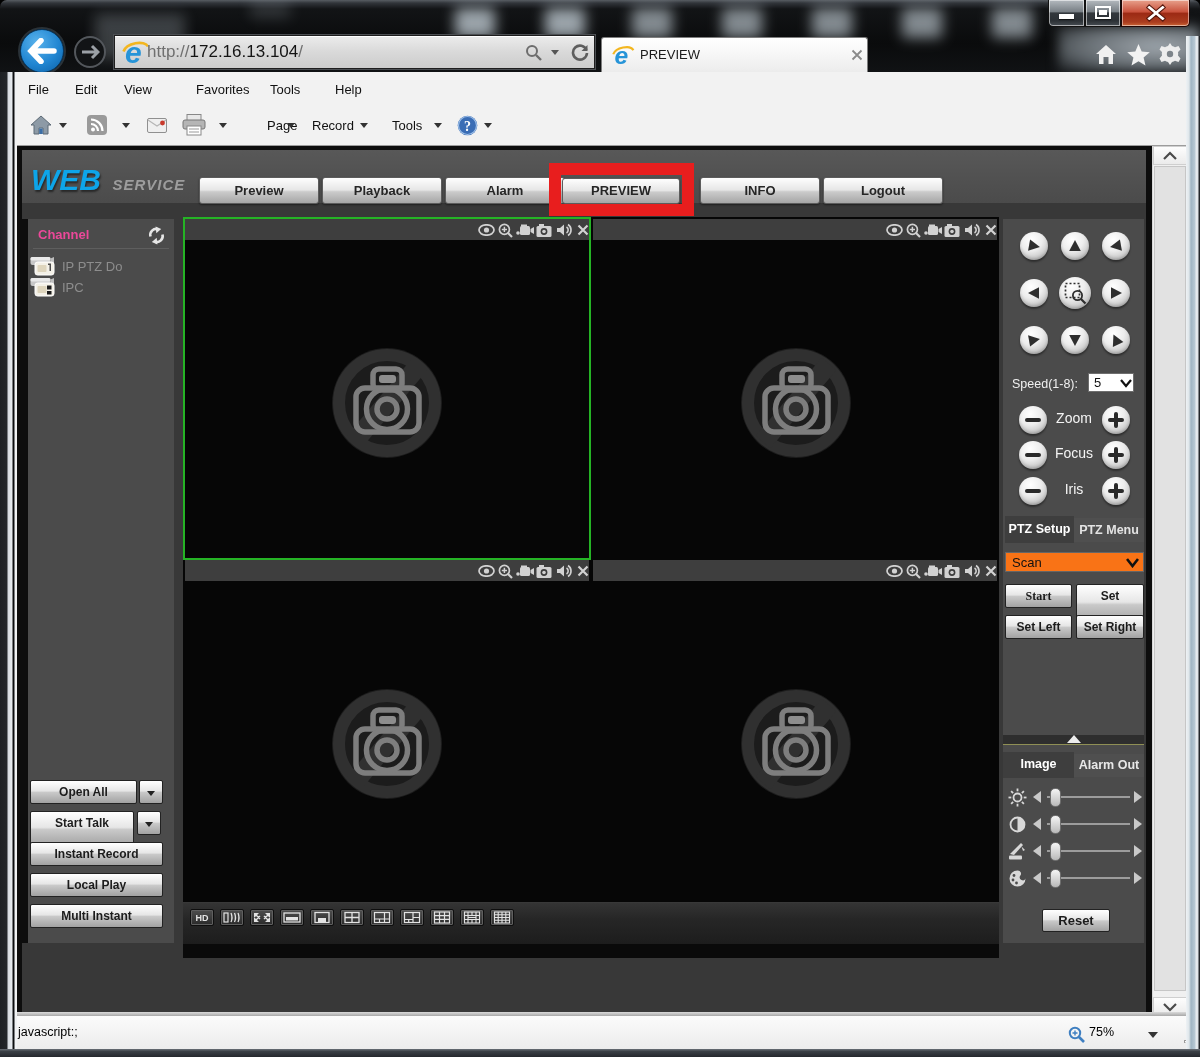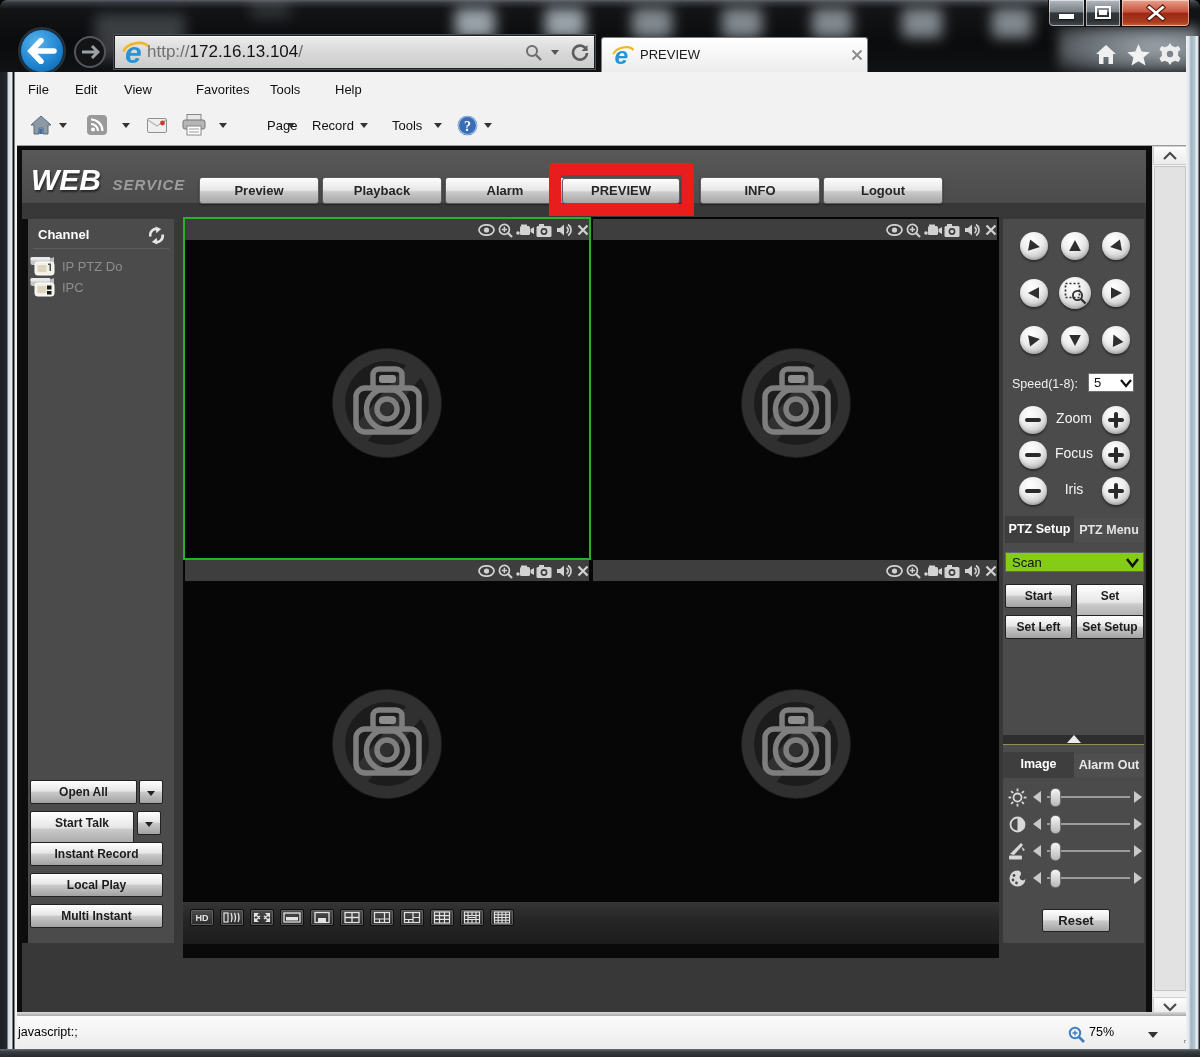--- a/index.html
+++ b/index.html
@@ -136,33 +136,33 @@
     </svg>
     <div class="abs" style="left:470px;top:15px;width:0;height:0;border-left:4px solid transparent;border-right:4px solid transparent;border-top:5px solid #333;"></div>
   </div>
 
 <div class="abs" id="pageblack" style="left:17px;top:146px;width:1135px;height:870px;background:#0d0d0d;"></div>
 <div class="abs" id="pgheader" style="left:22px;top:150px;width:1124px;height:53px;background:linear-gradient(180deg,#585858,#4b4b4b);"></div>
 <div class="abs" id="pgbody" style="left:22px;top:203px;width:1124px;height:813px;background:#383838;"></div>
 <div class="abs" style="left:22px;top:219px;width:7px;height:724px;background:#0d0d0d;"></div>
 
 <div class="abs" style="left:31px;top:163px;width:260px;height:40px;">
-  <span style="font-size:30px;font-weight:bold;font-style:italic;color:#ffffff;letter-spacing:0px;text-shadow:1px 2px 2px rgba(0,0,0,.5);">WEB</span>
+  <span style="font-size:30px;font-weight:bold;font-style:italic;color:#0ea5e9;letter-spacing:0px;text-shadow:1px 2px 2px rgba(0,0,0,.5);">WEB</span>
   <span style="font-size:15px;font-weight:bold;font-style:italic;color:#9d9d9d;margin-left:7px;letter-spacing:1px;">SERVICE</span>
 </div>
 <div class="hb" style="left:199px;top:177px;width:120px;height:27px;line-height:25px;">Preview</div>
 <div class="hb" style="left:322px;top:177px;width:120px;height:27px;line-height:25px;">Playback</div>
 <div class="hb" style="left:445px;top:177px;width:120px;height:27px;line-height:25px;">Alarm</div>
 <div class="hb" style="left:562px;top:178px;width:118px;height:26px;line-height:24px;">PREVIEW</div>
 <div class="abs" style="left:549px;top:163px;width:145px;height:53px;border:12px solid #e81e1e;"></div>
 <div class="hb" style="left:700px;top:177px;width:120px;height:27px;line-height:25px;">INFO</div>
 <div class="hb" style="left:823px;top:177px;width:120px;height:27px;line-height:25px;">Logout</div>
 
 <div class="abs" id="sidebar" style="left:28px;top:219px;width:146px;height:724px;background:#4b4b4b;"></div>
-<div class="abs" style="left:38px;top:227px;font-size:13px;font-weight:bold;color:#ffffff;">Channel</div>
+<div class="abs" style="left:38px;top:227px;font-size:13px;font-weight:bold;color:#ec4899;">Channel</div>
 <svg class="abs" style="left:147px;top:226px" width="19" height="19" viewBox="0 0 19 19">
 <path d="M3.5 10.5 A 6 6 0 0 1 11 3.2" stroke="#e6e6e6" stroke-width="2.6" fill="none"></path>
 <path d="M8.6 0.5 L14.2 2.9 L9.3 7.3 Z" fill="#e6e6e6"></path>
 <path d="M15.5 8.5 A 6 6 0 0 1 8 15.8" stroke="#e6e6e6" stroke-width="2.6" fill="none"></path>
 <path d="M10.4 18.5 L4.8 16.1 L9.7 11.7 Z" fill="#e6e6e6"></path>
 </svg>
 <div class="abs" style="left:33px;top:248px;width:136px;height:1px;background:#2d2d2d;border-bottom:1px solid #5e5e5e;"></div>
 
 <div class="abs" id="chrows"></div>
 <svg class="abs" style="left:30px;top:256px" width="25" height="20" viewBox="0 0 25 20">
@@ -481,30 +481,30 @@
 <div class="cir" style="left:1019px;top:477px;width:28px;height:28px;"></div>
 <div class="abs" style="left:1025px;top:489px;width:16px;height:4px;background:#2a2a2a;border-radius:2px;"></div>
 <div class="abs" style="left:1046px;top:481px;width:56px;text-align:center;font-size:14px;color:#f4f4f4;">Iris</div>
 <div class="cir" style="left:1102px;top:477px;width:28px;height:28px;"></div>
 <div class="abs" style="left:1108px;top:489px;width:16px;height:4px;background:#2a2a2a;border-radius:2px;"></div>
 <div class="abs" style="left:1114px;top:483px;width:4px;height:16px;background:#2a2a2a;border-radius:2px;"></div>
 
 <div class="abs" style="left:1074px;top:518px;width:70px;height:24px;background:#4f4f4f;color:#e3e3e3;font-size:12.5px;font-weight:bold;text-align:center;line-height:24px;">PTZ Menu</div>
 <div class="abs" style="left:1005px;top:516px;width:69px;height:27px;background:#3e3e3e;color:#ffffff;font-size:12.5px;font-weight:bold;text-align:center;line-height:26px;">PTZ Setup</div>
 
-<div class="abs" style="left:1005px;top:552px;width:139px;height:20px;background:#84cc16;border:1px solid #666;">
+<div class="abs" style="left:1005px;top:552px;width:139px;height:20px;background:#f97316;border:1px solid #666;">
   <div class="abs" style="left:6px;top:2px;font-size:13px;color:#111;">Scan</div>
   <svg class="abs" style="left:120px;top:4px" width="13" height="11" viewBox="0 0 13 11">
       <path d="M1 2 L6.5 9 L12 2" stroke="#111" stroke-width="2.6" fill="none"></path>
     </svg>
 </div>
-<div class="g" style="left:1005px;top:584px;width:67px;height:24px;line-height:22px;">Start</div>
+<div class="g" style="left:1005px;top:584px;width:67px;height:24px;line-height:22px;font-family:Liberation Serif, serif;">Start</div>
 <div class="g" style="left:1076px;top:584px;width:68px;height:40px;line-height:22px;">Set</div>
 <div class="g" style="left:1005px;top:615px;width:67px;height:24px;line-height:22px;">Set Left</div>
-<div class="g" style="left:1076px;top:615px;width:68px;height:24px;line-height:22px;">Set Setup</div>
+<div class="g" style="left:1076px;top:615px;width:68px;height:24px;line-height:22px;">Set Right</div>
 
 <div class="abs" style="left:1003px;top:735px;width:141px;height:9px;background:#2e2e2e;"></div>
 <div class="abs" style="left:1067px;top:735px;width:0;height:0;border-left:7px solid transparent;border-right:7px solid transparent;border-bottom:8px solid #ececec;"></div>
 <div class="abs" style="left:1003px;top:744px;width:141px;height:1px;background:#8f8f55;"></div>
 
 <div class="abs" style="left:1074px;top:754px;width:70px;height:23px;background:#4f4f4f;color:#e8e8e8;font-size:12.5px;font-weight:bold;text-align:center;line-height:23px;">Alarm Out</div>
 <div class="abs" style="left:1003px;top:752px;width:71px;height:26px;background:#3e3e3e;color:#ffffff;font-size:12.5px;font-weight:bold;text-align:center;line-height:25px;">Image</div>
 <div class="abs" id="sliders"></div>
 <svg class="abs" style="left:1008px;top:788px" width="19" height="19" viewBox="0 0 19 19">
     <circle cx="9.5" cy="9.5" r="4" fill="none" stroke="#d8d8d8" stroke-width="1.8"></circle>

